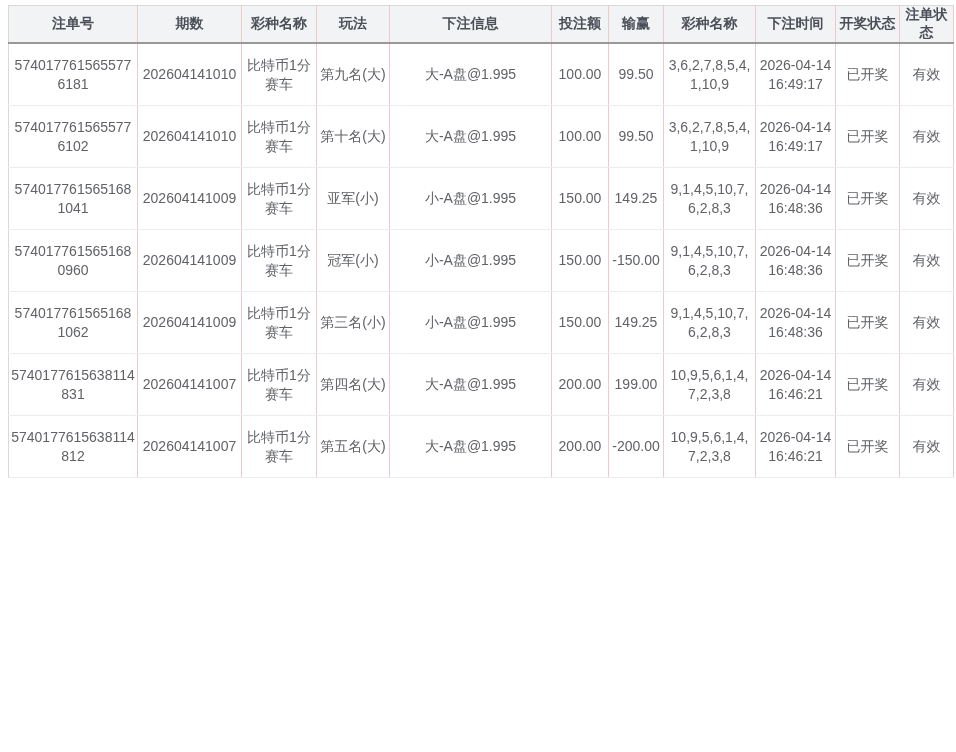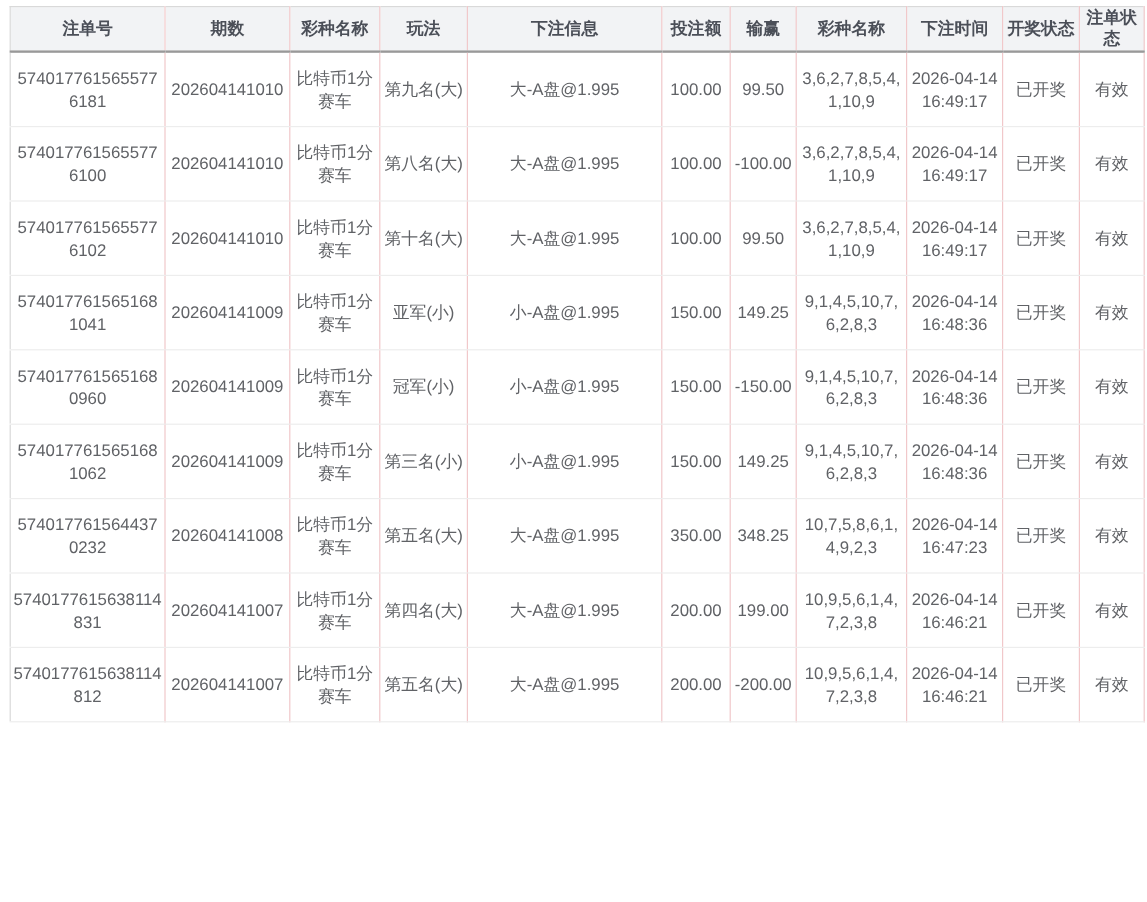--- a/index.html
+++ b/index.html
@@ -91,33 +91,20 @@
           <td class="wrap-nowrap">第九名(大)</td>
           <td class="wrap-nowrap">大-A盘@1.995</td>
           <td class="wrap-nowrap">100.00</td>
           <td class="wrap-nowrap">99.50</td>
           <td class="wrap-all">3,6,2,7,8,5,4,1,10,9</td>
           <td class="wrap-normal">2026-04-14 16:49:17</td>
           <td class="wrap-nowrap">已开奖</td>
           <td class="wrap-nowrap">有效</td>
         </tr>
         <tr>
-          <td class="wrap-all">5740177615655776100</td>
-          <td class="wrap-nowrap">202604141010</td>
-          <td class="wrap-normal">比特币1分赛车</td>
-          <td class="wrap-nowrap">第八名(大)</td>
-          <td class="wrap-nowrap">大-A盘@1.995</td>
-          <td class="wrap-nowrap">100.00</td>
-          <td class="wrap-nowrap">-100.00</td>
-          <td class="wrap-all">3,6,2,7,8,5,4,1,10,9</td>
-          <td class="wrap-normal">2026-04-14 16:49:17</td>
-          <td class="wrap-nowrap">已开奖</td>
-          <td class="wrap-nowrap">有效</td>
-        </tr>
-        <tr>
           <td class="wrap-all">5740177615655776102</td>
           <td class="wrap-nowrap">202604141010</td>
           <td class="wrap-normal">比特币1分赛车</td>
           <td class="wrap-nowrap">第十名(大)</td>
           <td class="wrap-nowrap">大-A盘@1.995</td>
           <td class="wrap-nowrap">100.00</td>
           <td class="wrap-nowrap">99.50</td>
           <td class="wrap-all">3,6,2,7,8,5,4,1,10,9</td>
           <td class="wrap-normal">2026-04-14 16:49:17</td>
           <td class="wrap-nowrap">已开奖</td>
@@ -156,33 +143,20 @@
           <td class="wrap-nowrap">第三名(小)</td>
           <td class="wrap-nowrap">小-A盘@1.995</td>
           <td class="wrap-nowrap">150.00</td>
           <td class="wrap-nowrap">149.25</td>
           <td class="wrap-all">9,1,4,5,10,7,6,2,8,3</td>
           <td class="wrap-normal">2026-04-14 16:48:36</td>
           <td class="wrap-nowrap">已开奖</td>
           <td class="wrap-nowrap">有效</td>
         </tr>
         <tr>
-          <td class="wrap-all">5740177615644370232</td>
-          <td class="wrap-nowrap">202604141008</td>
-          <td class="wrap-normal">比特币1分赛车</td>
-          <td class="wrap-nowrap">第五名(大)</td>
-          <td class="wrap-nowrap">大-A盘@1.995</td>
-          <td class="wrap-nowrap">350.00</td>
-          <td class="wrap-nowrap">348.25</td>
-          <td class="wrap-all">10,7,5,8,6,1,4,9,2,3</td>
-          <td class="wrap-normal">2026-04-14 16:47:23</td>
-          <td class="wrap-nowrap">已开奖</td>
-          <td class="wrap-nowrap">有效</td>
-        </tr>
-        <tr>
           <td class="wrap-all">5740177615638114831</td>
           <td class="wrap-nowrap">202604141007</td>
           <td class="wrap-normal">比特币1分赛车</td>
           <td class="wrap-nowrap">第四名(大)</td>
           <td class="wrap-nowrap">大-A盘@1.995</td>
           <td class="wrap-nowrap">200.00</td>
           <td class="wrap-nowrap">199.00</td>
           <td class="wrap-all">10,9,5,6,1,4,7,2,3,8</td>
           <td class="wrap-normal">2026-04-14 16:46:21</td>
           <td class="wrap-nowrap">已开奖</td>

